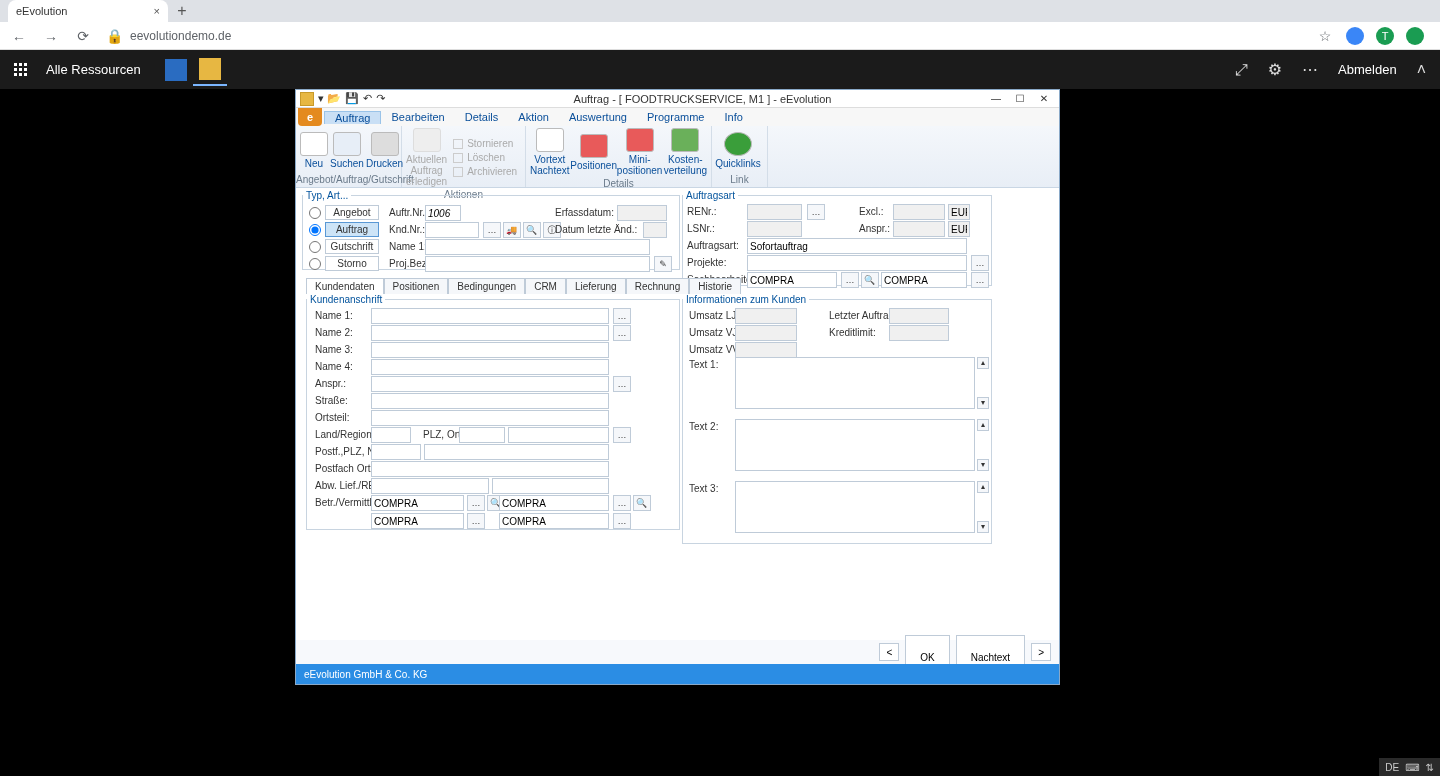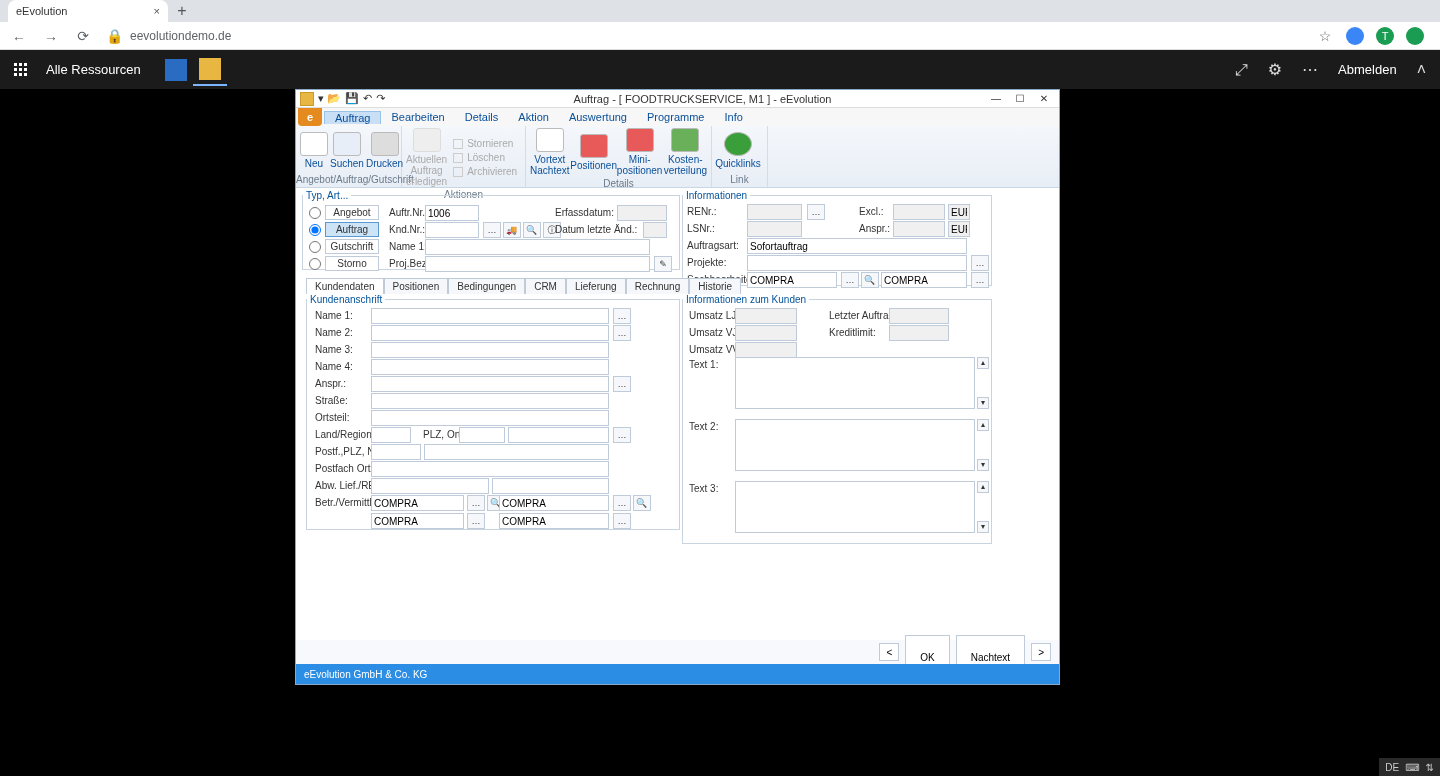--- a/index.html
+++ b/index.html
@@ -261,41 +261,41 @@
         <div class="radio" style="left:6px; top:38px">
             <input type="radio" style="">
             <div class="radio-label-box">Gutschrift</div>
           </div>
         <div class="radio" style="left:6px; top:55px">
             <input type="radio" style="">
             <div class="radio-label-box">Storno</div>
           </div>
 
         <span class="lbl" style="left:86px; top:6px">Auftr.Nr.:</span>
-        <input class="inp" style="left: 122px; top: 4px; width: 54px;" value="1006">
+        <input class="inp" style="left: 122px; top: 4px; width: 36px; font-style: italic;" value="1006">
         <span class="lbl" style="left:86px; top:23px">Knd.Nr.:</span>
         <input class="inp" style="left: 122px; top: 21px; width: 54px;">
         <div class="btn-small" style="left:180px; top:21px">…</div>
         <div class="btn-small" style="left:200px; top:21px">🚚</div>
         <div class="btn-small" style="left:220px; top:21px">🔍</div>
         <div class="btn-small" style="left:240px; top:21px">ⓘ</div>
         <span class="lbl" style="left:86px; top:40px">Name 1:</span>
         <input class="inp" style="left: 122px; top: 38px; width: 225px;">
         <span class="lbl" style="left:86px; top:57px">Proj.Bez.:</span>
         <input class="inp" style="left: 122px; top: 55px; width: 225px;">
         <div class="btn-small" style="left:351px; top:55px">✎</div>
 
         <span class="lbl" style="left:252px; top:6px">Erfassdatum:</span>
         <input class="inp ro" style="left: 314px; top: 4px; width: 50px;">
         <span class="lbl" style="left:252px; top:23px">Datum letzte Änd.:</span>
         <input class="inp ro" style="left: 340px; top: 21px; width: 24px;">
       </fieldset>
 
       <fieldset class="groupbox" style="left:386px; top:0px; width:310px; height:96px">
-        <legend>Informationen</legend>
+        <legend>Auftragsart</legend>
         <span class="lbl" style="left:4px; top:5px">RENr.:</span>
         <input class="inp ro" style="left: 64px; top: 3px; width: 55px;">
         <div class="btn-small" style="left:124px; top:3px">…</div>
         <span class="lbl" style="left:4px; top:22px">LSNr.:</span>
         <input class="inp ro" style="left: 64px; top: 20px; width: 55px;">
         <span class="lbl" style="left:4px; top:39px">Auftragsart:</span>
         <input class="inp" style="left: 64px; top: 37px; width: 220px;" value="Sofortauftrag">
         <span class="lbl" style="left:4px; top:56px">Projekte:</span>
         <input class="inp" style="left: 64px; top: 54px; width: 220px;">
         <div class="btn-small" style="left:288px; top:54px">…</div>

